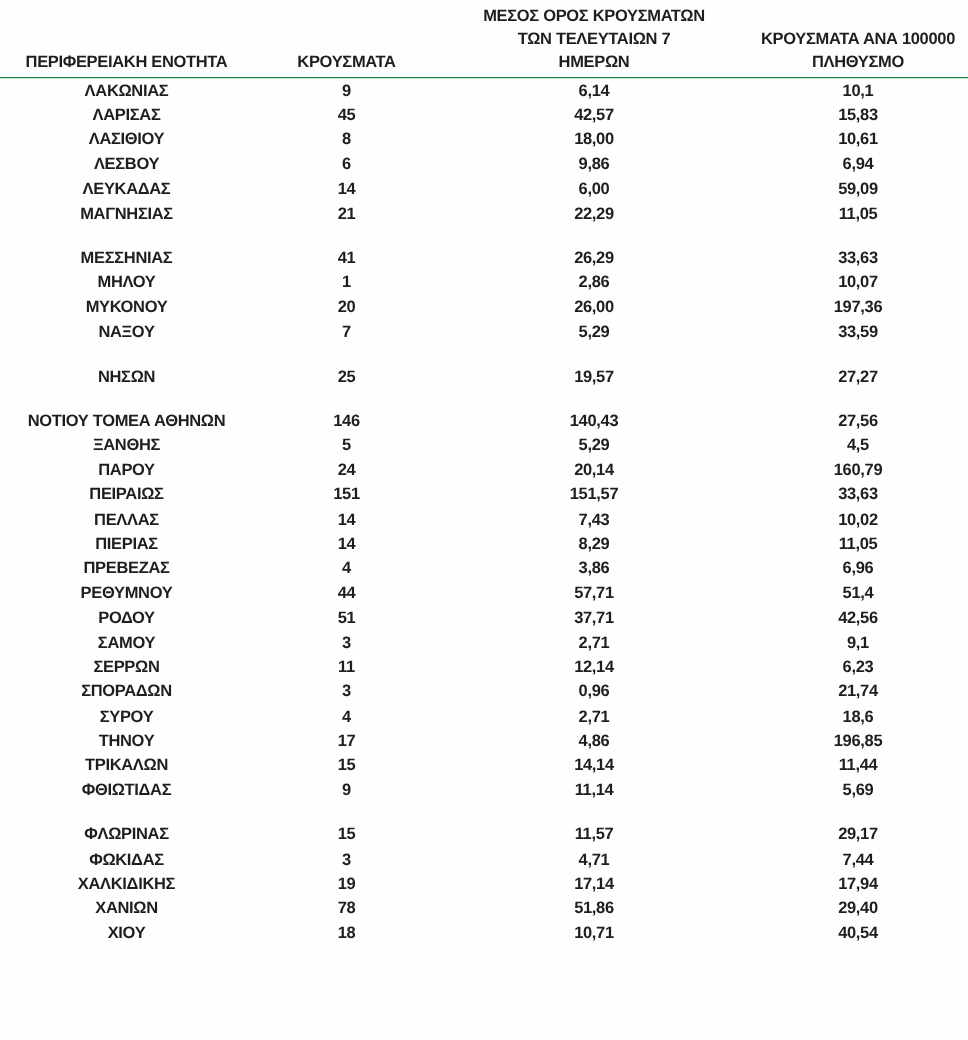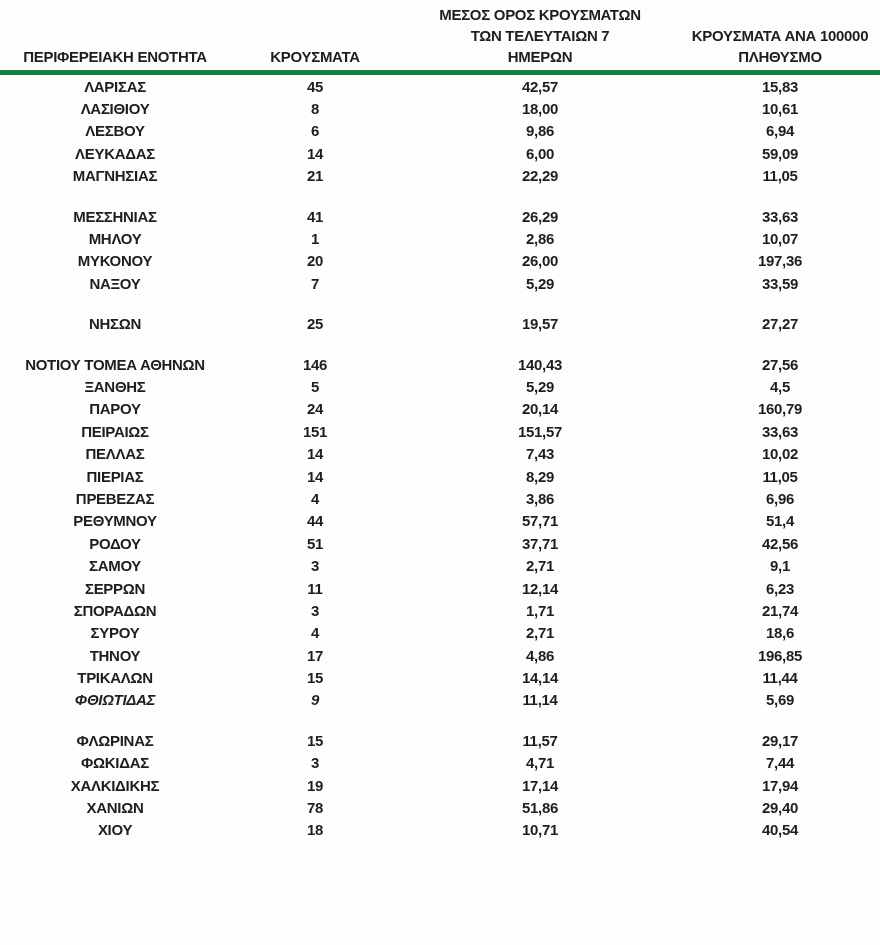--- a/index.html
+++ b/index.html
@@ -24,38 +24,38 @@
   col.c-per100k { width: 200px; }
 
   thead th {
     vertical-align: bottom;
     text-align: center;
     font-size: 15px;
     font-weight: bold;
     line-height: 21px;
     letter-spacing: -0.3px;
     padding: 4px 2px 3px;
-    border-bottom: 5px solid #15803d;
+    border-bottom: 1px solid #15803d;
     margin-top: 16px;
   }
   thead th .hline { display: block; }
 
   tbody td {
     height: 22.4px;
     padding: 0 2px;
     text-align: center;
     vertical-align: middle;
     font-size: 15px;
     letter-spacing: -0.3px;
     white-space: nowrap;
     overflow: hidden;
   }
   tr.spacer-row td { height: 18px; }
   tr.italic-row td.cell-region,
-  tr.italic-row td.cell-cases { font-style: italic; }
+  tr.italic-row td.cell-cases { }
 </style>
 </head>
 <body>
 
 <div class="page">
   <table class="cases-table">
     <colgroup>
       <col class="c-region">
       <col class="c-cases">
       <col class="c-avg7">
@@ -75,20 +75,26 @@
             <span class="hline">ΗΜΕΡΩΝ</span>
           </th>
           <th>
             <span class="hline">ΚΡΟΥΣΜΑΤΑ ΑΝΑ 100000</span>
             <span class="hline">ΠΛΗΘΥΣΜΟ</span>
           </th>
         </tr>
     </thead>
     <tbody>
         <tr class="data-row">
+          <td class="cell-region">ΛΑΚΩΝΙΑΣ</td>
+          <td class="cell-cases">9</td>
+          <td class="cell-avg7">6,14</td>
+          <td class="cell-per100k">10,1</td>
+        </tr>
+        <tr class="data-row">
           <td class="cell-region">ΛΑΡΙΣΑΣ</td>
           <td class="cell-cases">45</td>
           <td class="cell-avg7">42,57</td>
           <td class="cell-per100k">15,83</td>
         </tr>
         <tr class="data-row">
           <td class="cell-region">ΛΑΣΙΘΙΟΥ</td>
           <td class="cell-cases">8</td>
           <td class="cell-avg7">18,00</td>
           <td class="cell-per100k">10,61</td>
@@ -221,21 +227,21 @@
         </tr>
         <tr class="data-row">
           <td class="cell-region">ΣΕΡΡΩΝ</td>
           <td class="cell-cases">11</td>
           <td class="cell-avg7">12,14</td>
           <td class="cell-per100k">6,23</td>
         </tr>
         <tr class="data-row">
           <td class="cell-region">ΣΠΟΡΑΔΩΝ</td>
           <td class="cell-cases">3</td>
-          <td class="cell-avg7">1,71</td>
+          <td class="cell-avg7">0,96</td>
           <td class="cell-per100k">21,74</td>
         </tr>
         <tr class="data-row">
           <td class="cell-region">ΣΥΡΟΥ</td>
           <td class="cell-cases">4</td>
           <td class="cell-avg7">2,71</td>
           <td class="cell-per100k">18,6</td>
         </tr>
         <tr class="data-row">
           <td class="cell-region">ΤΗΝΟΥ</td>

